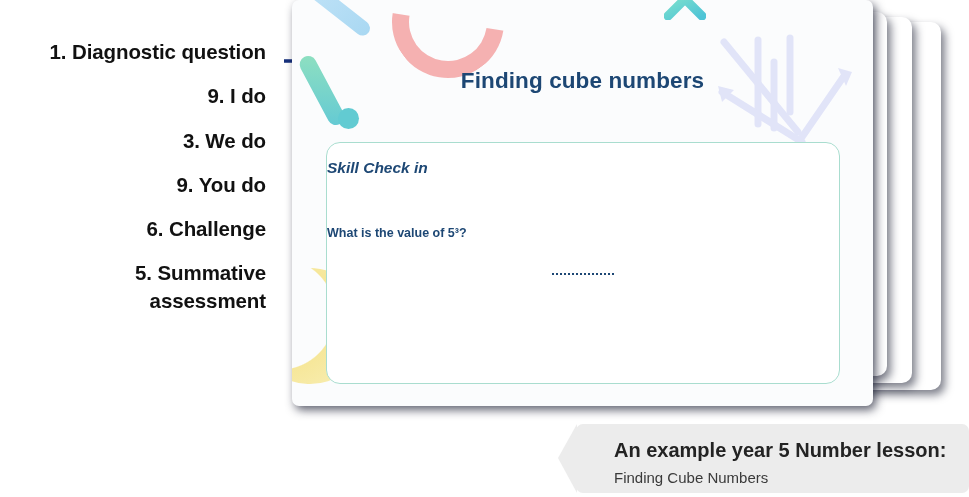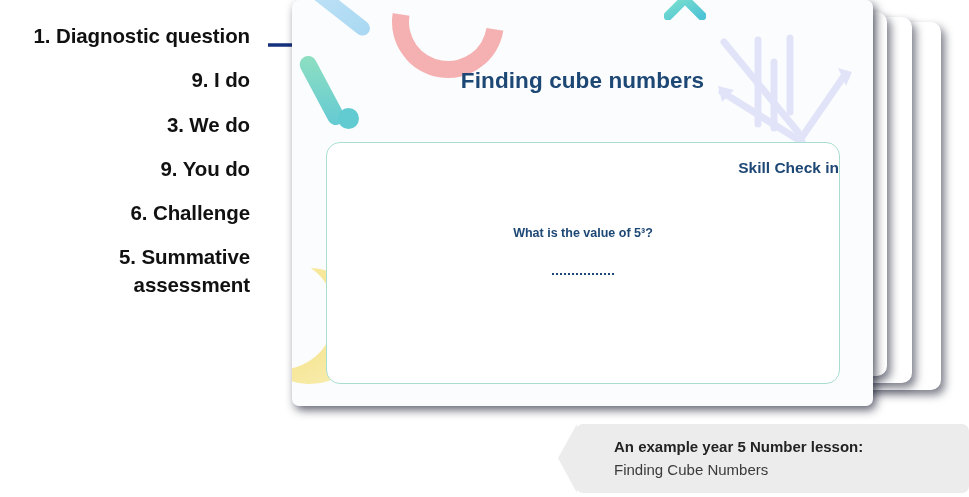--- a/index.html
+++ b/index.html
@@ -18,21 +18,21 @@
   }
 
   
   #lesson-steps {
     position: absolute;
     left: 0;
     top: 22px;
     width: 262px;
     text-align: right;
     list-style: none;
-    margin: 0;
+    margin: 16px;
     padding: 0;
   }
   #lesson-steps li {
     color: #111111;
     font-size: 20.5px;
     font-weight: 700;
     line-height: 1.33;
     padding-right: 12px;
     margin-bottom: 17px;
     letter-spacing: -0.1px;
@@ -174,30 +174,31 @@
     width: 512px;
     height: 240px;
     background: #ffffff;
     border: 1.6px solid #a9ddcf;
     border-radius: 14px;
   }
   #skill-card-heading {
     position: absolute;
     left: 0; top: 16px;
     width: 100%;
-    text-align: right;
+    text-align: left;
     color: #1d4774;
     font-size: 15.5px;
     font-weight: 700;
+    font-style: italic;
   }
   #skill-card-question {
     position: absolute;
     left: 0; top: 83px;
     width: 100%;
-    text-align: center;
+    text-align: left;
     color: #1d4774;
     font-size: 12.5px;
     font-weight: 700;
   }
   #skill-card-answer-line {
     position: absolute;
     left: 50%; top: 130px;
     transform: translateX(-50%);
     width: 62px;
     border-bottom: 2px dotted #1d4774;
@@ -218,21 +219,21 @@
     content: "";
     position: absolute;
     left: -18px; top: 0;
     width: 0; height: 0;
     border-top: 34px solid transparent;
     border-bottom: 35px solid transparent;
     border-right: 19px solid #ececec;
   }
   .caption-line-1 {
     color: #232323;
-    font-size: 15px;
+    font-size: 20px;
     font-weight: 700;
     line-height: 1.55;
   }
   .caption-line-2 {
     color: #3a3a3a;
     font-size: 15px;
     font-weight: 400;
     line-height: 1.55;
   }
 </style>

